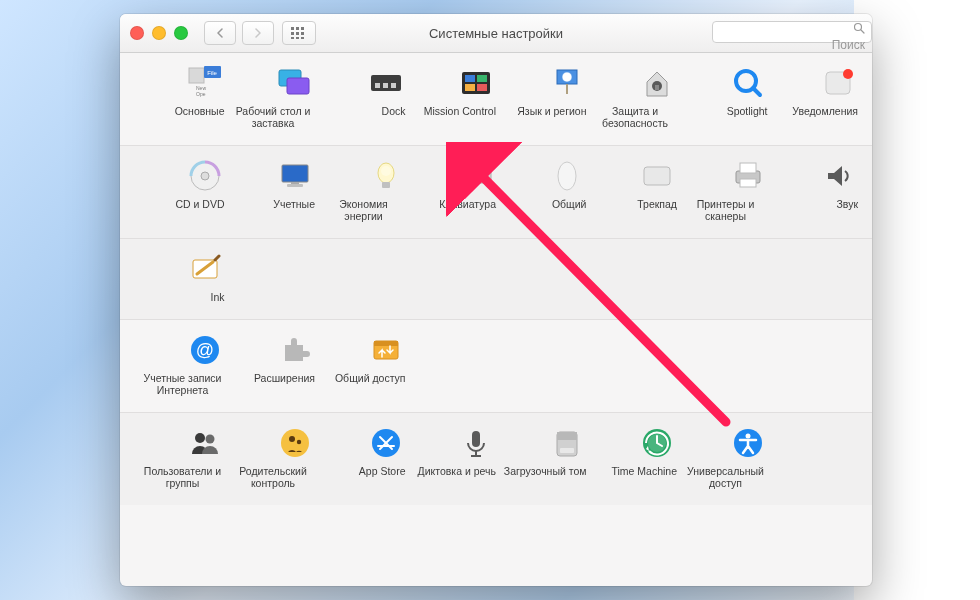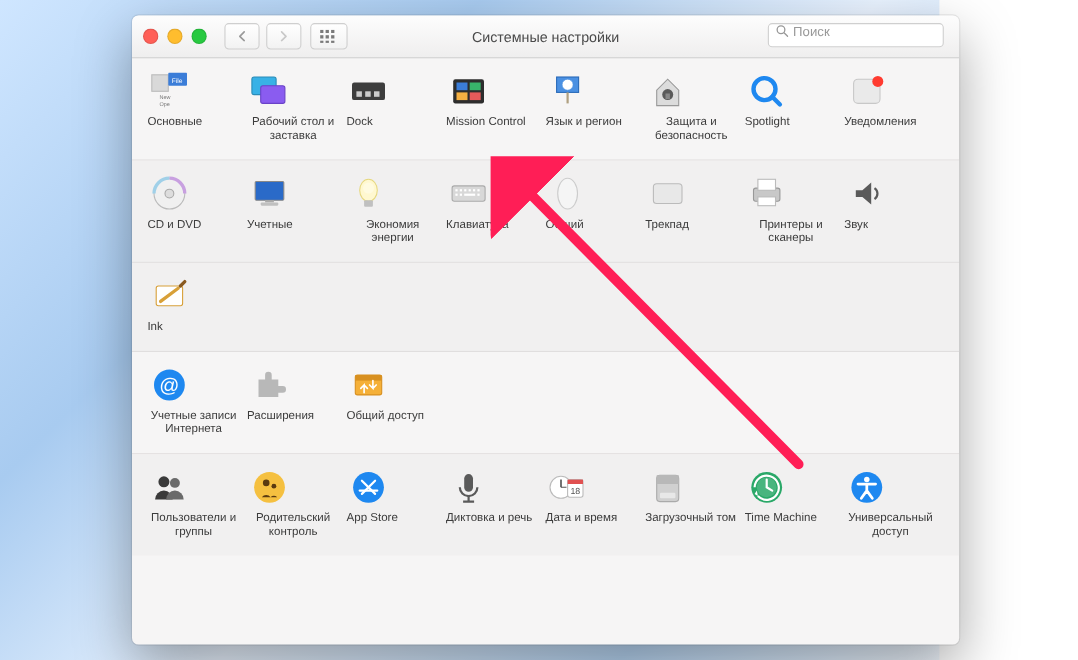--- a/index.html
+++ b/index.html
@@ -73,51 +73,52 @@
   .title {
     position: absolute;
     left: 0; right: 0;
     text-align: center;
     font-size: 13px;
     color: #4a4a4a;
     pointer-events: none;
   }
   .search {
     position: absolute;
-    right: 14px;
+    right: 0;
     top: 7px;
     width: 160px;
     height: 22px;
     background: #fff;
     border: 1px solid #cfcfcf;
     border-radius: 4px;
     display: flex;
-    align-items: flex-start;
+    align-items: flex-end;
     padding: 0 6px;
     box-sizing: border-box;
     color: #999;
     font-size: 12px;
     gap: 4px;
+    flex-direction: column;
   }
   .search svg { flex: none; }
 
   
   .section {
     display: grid;
     grid-template-columns: repeat(8, 1fr);
     padding: 12px 14px 16px;
     border-bottom: 1px solid #e0dede;
   }
   .section.alt { background: #f1f0f0; }
   .section.last { border-bottom: none; }
 
   .pref {
     display: flex;
     flex-direction: column;
-    align-items: flex-start;
+    align-items: flex-end;
     text-align: center;
     gap: 4px;
     cursor: default;
   }
   .icon {
     width: 40px;
     height: 36px;
     display: flex;
     align-items: center;
     justify-content: center;
@@ -461,33 +462,20 @@
               <path d="M10 17 a8 8 0 0 0 16 0" fill="none" stroke="#5a5a5a" stroke-width="2"></path>
               <line x1="18" y1="25" x2="18" y2="30" stroke="#5a5a5a" stroke-width="2"></line>
               <line x1="13" y1="30" x2="23" y2="30" stroke="#5a5a5a" stroke-width="2"></line>
             </svg>
       </div>
       <div class="label">Диктовка и речь</div>
     </div>
     <div class="pref">
       <div class="icon">
         <svg width="36" height="34">
-              <circle cx="12" cy="17" r="10" fill="#fff" stroke="#bbb"></circle>
-              <line x1="12" y1="17" x2="12" y2="10" stroke="#555" stroke-width="1.5"></line>
-              <line x1="12" y1="17" x2="17" y2="17" stroke="#555" stroke-width="1"></line>
-              <rect x="18" y="10" width="14" height="16" rx="2" fill="#fff" stroke="#bbb"></rect>
-              <rect x="18" y="10" width="14" height="4" fill="#e05050"></rect>
-              <text x="25" y="23" font-size="8" fill="#555" text-anchor="middle">18</text>
-            </svg>
-      </div>
-      <div class="label">Дата и время</div>
-    </div>
-    <div class="pref">
-      <div class="icon">
-        <svg width="36" height="34">
               <rect x="8" y="6" width="20" height="24" rx="3" fill="#d0d0d0" stroke="#aaa"></rect>
               <rect x="8" y="6" width="20" height="8" fill="#b8b8b8"></rect>
               <rect x="11" y="22" width="14" height="5" rx="1" fill="#e8e8e8"></rect>
             </svg>
       </div>
       <div class="label">Загрузочный том</div>
     </div>
     <div class="pref">
       <div class="icon">
         <svg width="36" height="34">

